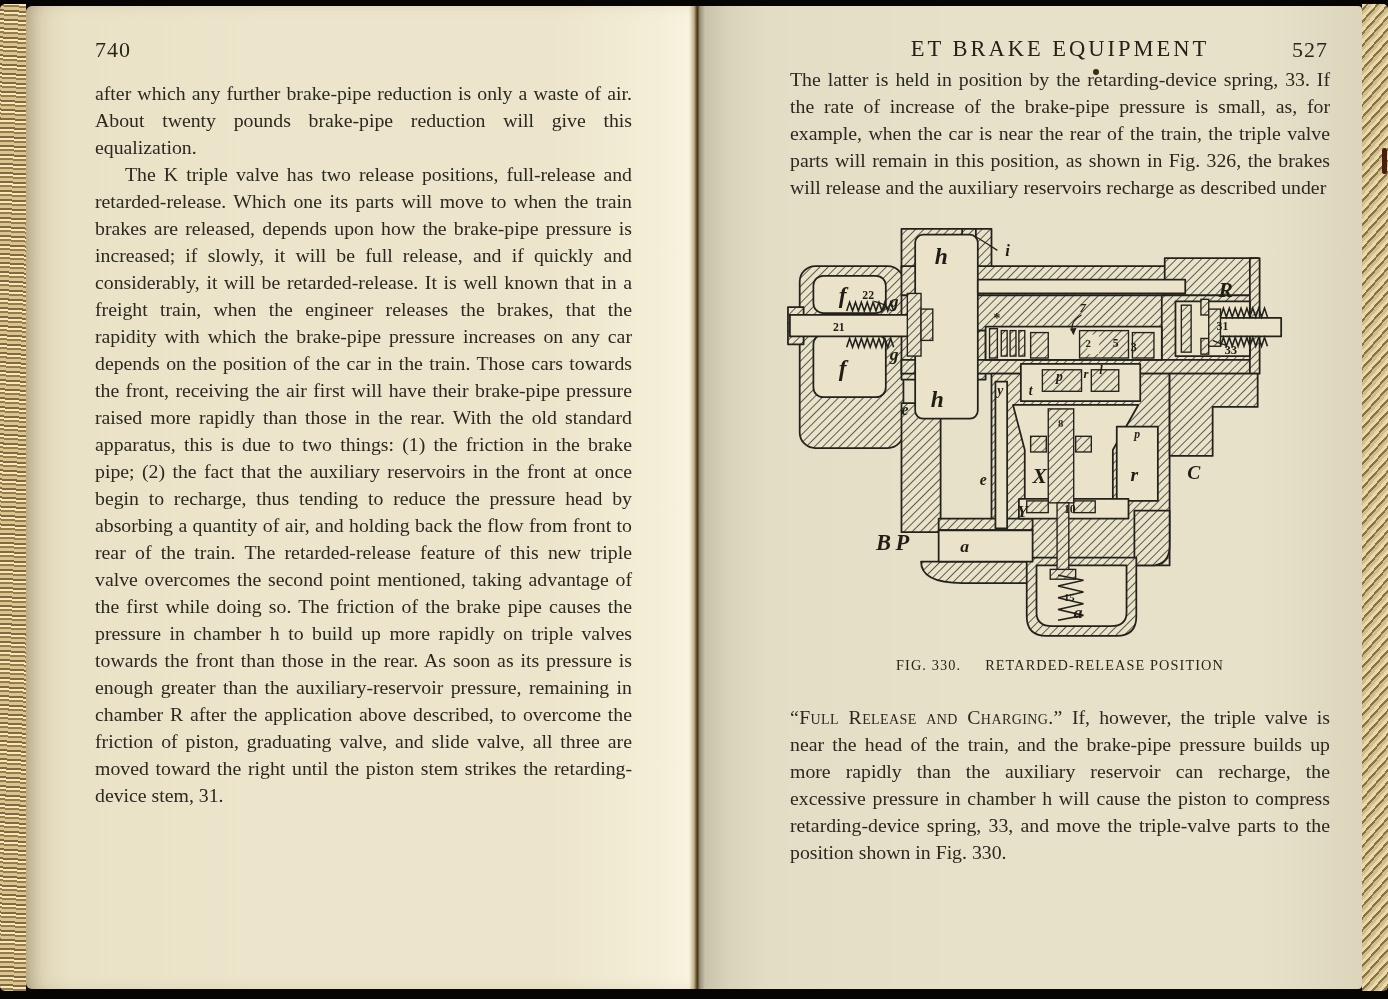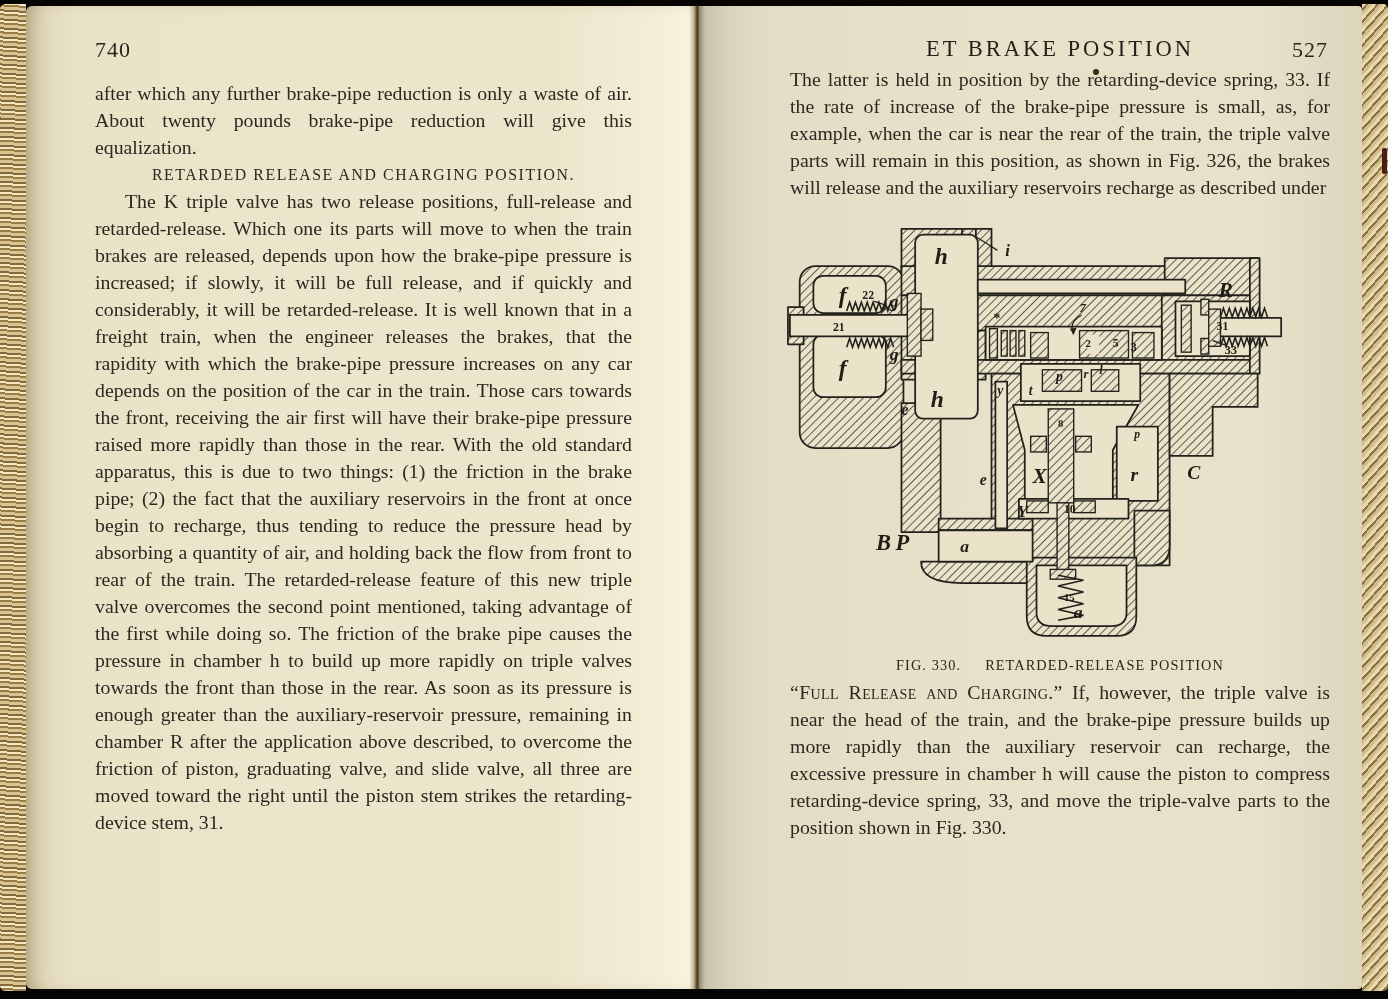--- a/index.html
+++ b/index.html
@@ -53,21 +53,21 @@
   .sec-head{
     margin:27px 10px 25px;text-align:center;
     font-size:15.8px;letter-spacing:1.6px;color:#2b2820;white-space:nowrap;
   }
   .fig-wrap{margin:16px 0 0 -4px;}
   .fig-caption{
     margin-top:7px;text-align:center;font-size:14.3px;
     letter-spacing:1.1px;color:#2a2519;
   }
   .fig-caption .capnum{margin-right:24px;}
-  p.after-fig{}
+  p.after-fig{margin-top:25px;}
   .lead-sc{font-variant:small-caps;letter-spacing:.4px;}
   #fig-labels text{font-family:"Liberation Serif",serif;font-weight:bold;fill:#201d15;}
   .speck{position:absolute;background:#382b15;border-radius:50%;}
   .speck.s1{left:1093px;top:69px;width:6px;height:6px;}
   .speck.s2{left:1382px;top:148px;width:5px;height:26px;border-radius:2px;background:#4a1d10;}
   svg .ink{stroke:#23211b;}
 </style>
 </head>
 <body>
 
@@ -75,28 +75,27 @@
 
   <div class="deckle left"></div>
   <div class="deckle right"></div>
 
   <div class="page pleft">
     <div class="colhead">
       <span class="folio fl">740</span>
     </div>
     <div class="textcol">
       <p class="cont">after which any further brake-pipe reduction is only a waste of air.  About twenty pounds brake-pipe reduction will give this equalization.</p>
-      <p class="sec-head">RETARDED RELEASE AND CHARGING POSITION.</p>
       <p class="indent">The K triple valve has two release positions, full-release and retarded-release.  Which one its parts will move to when the train brakes are released, depends upon how the brake-pipe pressure is increased; if slowly, it will be full release, and if quickly and considerably, it will be retarded-release.  It is well known that in a freight train, when the engineer releases the brakes, that the rapidity with which the brake-pipe pressure increases on any car depends on the position of the car in the train.  Those cars towards the front, receiving the air first will have their brake-pipe pressure raised more rapidly than those in the rear.  With the old standard apparatus, this is due to two things:  (1) the friction in the brake pipe; (2) the fact that the auxiliary reservoirs in the front at once begin to recharge, thus tending to reduce the pressure head by absorbing a quantity of air, and holding back the flow from front to rear of the train.  The retarded-release feature of this new triple valve overcomes the second point mentioned, taking advantage of the first while doing so.  The friction of the brake pipe causes the pressure in chamber h to build up more rapidly on triple valves towards the front than those in the rear.  As soon as its pressure is enough greater than the auxiliary-reservoir pressure, remaining in chamber R after the application above described, to overcome the friction of piston, graduating valve, and slide valve, all three are moved toward the right until the piston stem strikes the retarding-device stem, 31.</p>
     </div>
   </div>
 
   <div class="page pright">
     <div class="colhead">
-      <span class="runhead">ET BRAKE POSITION</span>
+      <span class="runhead">ET BRAKE EQUIPMENT</span>
       <span class="folio fr">527</span>
     </div>
     <div class="textcol">
       <p class="cont">The latter is held in position by the retarding-device spring, 33.  If the rate of increase of the brake-pipe pressure is small, as, for example, when the car is near the rear of the train, the triple valve parts will remain in this position, as shown in Fig. 326, the brakes will release and the auxiliary reservoirs recharge as described under</p>
 
       <div class="fig-wrap">
         <svg width="548" height="421" viewBox="0 0 560 430">
           <defs>
             <pattern id="hatch" width="6" height="6" patternUnits="userSpaceOnUse" patternTransform="rotate(45)">
               <rect width="6" height="6" fill="#e9e3ca"></rect>

